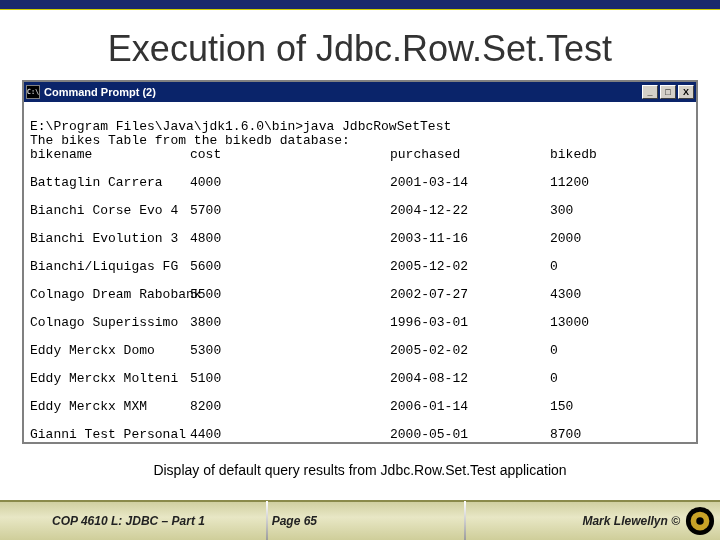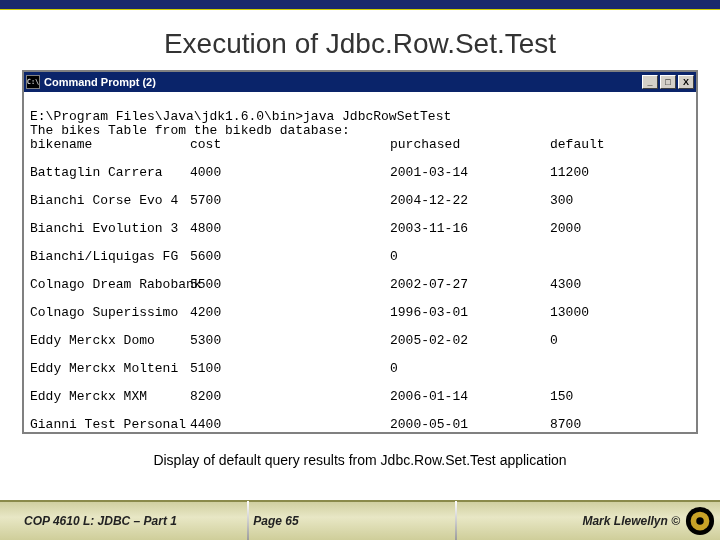--- a/index.html
+++ b/index.html
@@ -11,21 +11,21 @@
     overflow: hidden;
     position: relative;
   }
   .topbar {
     height: 10px;
     background: #1a2a6c;
     border-bottom: 1px solid #cccc00;
   }
   .title {
     text-align: center;
-    font-size: 28px;
+    font-size: 36px;
     color: #333;
     padding: 18px 0 10px;
     font-weight: normal;
   }
   .cmdwin {
     margin: 0 22px;
     border: 2px solid #808080;
     background: #fff;
   }
   .titlebar {
@@ -95,20 +95,21 @@
     left: 0; right: 0; bottom: 0;
     height: 40px;
     background: linear-gradient(#d0cfa0,#e8e7c5 40%,#cfce9a);
     border-top: 2px solid #8a8a4a;
     display: flex;
     align-items: center;
     font-size: 12px;
     font-style: italic;
     font-weight: bold;
     color: #222;
+    padding-left: 28px;
   }
   .footer .divider {
     width: 2px;
     height: 40px;
     background: linear-gradient(#fff,#999);
     margin: 0 4px;
   }
   .footer .left { flex:1; padding-left: 24px; }
   .footer .mid { flex:0.9; text-align: left; }
   .footer .right { flex:1; text-align: right; }
@@ -132,29 +133,29 @@
     <div class="icon">C:\</div>
     <span>Command Prompt (2)</span>
     <span class="spacer"></span>
     <div class="winbtn">_</div>
     <div class="winbtn">□</div>
     <div class="winbtn">X</div>
   </div>
   <div class="terminal">
 <span>E:\Program Files\Java\jdk1.6.0\bin&gt;java JdbcRowSetTest</span>
 <span>The bikes Table from the bikedb database:</span>
-<span class="row"><span class="c1">bikename</span><span class="c2">cost</span><span class="c3">purchased</span><span class="c4">default</span></span>
+<span class="row"><span class="c1">bikename</span><span class="c2">cost</span><span class="c3">purchased</span><span class="c4">bikedb</span></span>
 <span class="row"><span class="c1">Battaglin Carrera</span><span class="c2">4000</span><span class="c3">2001-03-14</span><span class="c4">11200</span></span>
 <span class="row"><span class="c1">Bianchi Corse Evo 4</span><span class="c2">5700</span><span class="c3">2004-12-22</span><span class="c4">300</span></span>
 <span class="row"><span class="c1">Bianchi Evolution 3</span><span class="c2">4800</span><span class="c3">2003-11-16</span><span class="c4">2000</span></span>
-<span class="row"><span class="c1">Bianchi/Liquigas FG</span><span class="c2">5600</span><span class="c4">0</span></span>
+<span class="row"><span class="c1">Bianchi/Liquigas FG</span><span class="c2">5600</span><span class="c3">2005-12-02</span><span class="c4">0</span></span>
 <span class="row"><span class="c1">Colnago Dream Rabobank</span><span class="c2">5500</span><span class="c3">2002-07-27</span><span class="c4">4300</span></span>
-<span class="row"><span class="c1">Colnago Superissimo</span><span class="c2">4200</span><span class="c3">1996-03-01</span><span class="c4">13000</span></span>
+<span class="row"><span class="c1">Colnago Superissimo</span><span class="c2">3800</span><span class="c3">1996-03-01</span><span class="c4">13000</span></span>
 <span class="row"><span class="c1">Eddy Merckx Domo</span><span class="c2">5300</span><span class="c3">2005-02-02</span><span class="c4">0</span></span>
-<span class="row"><span class="c1">Eddy Merckx Molteni</span><span class="c2">5100</span><span class="c4">0</span></span>
+<span class="row"><span class="c1">Eddy Merckx Molteni</span><span class="c2">5100</span><span class="c3">2004-08-12</span><span class="c4">0</span></span>
 <span class="row"><span class="c1">Eddy Merckx MXM</span><span class="c2">8200</span><span class="c3">2006-01-14</span><span class="c4">150</span></span>
 <span class="row"><span class="c1">Gianni Test Personal</span><span class="c2">4400</span><span class="c3">2000-05-01</span><span class="c4">8700</span></span>
 
 
 
   </div>
 </div>
 
 <div class="caption">Display of default query results from Jdbc.Row.Set.Test application</div>
 

